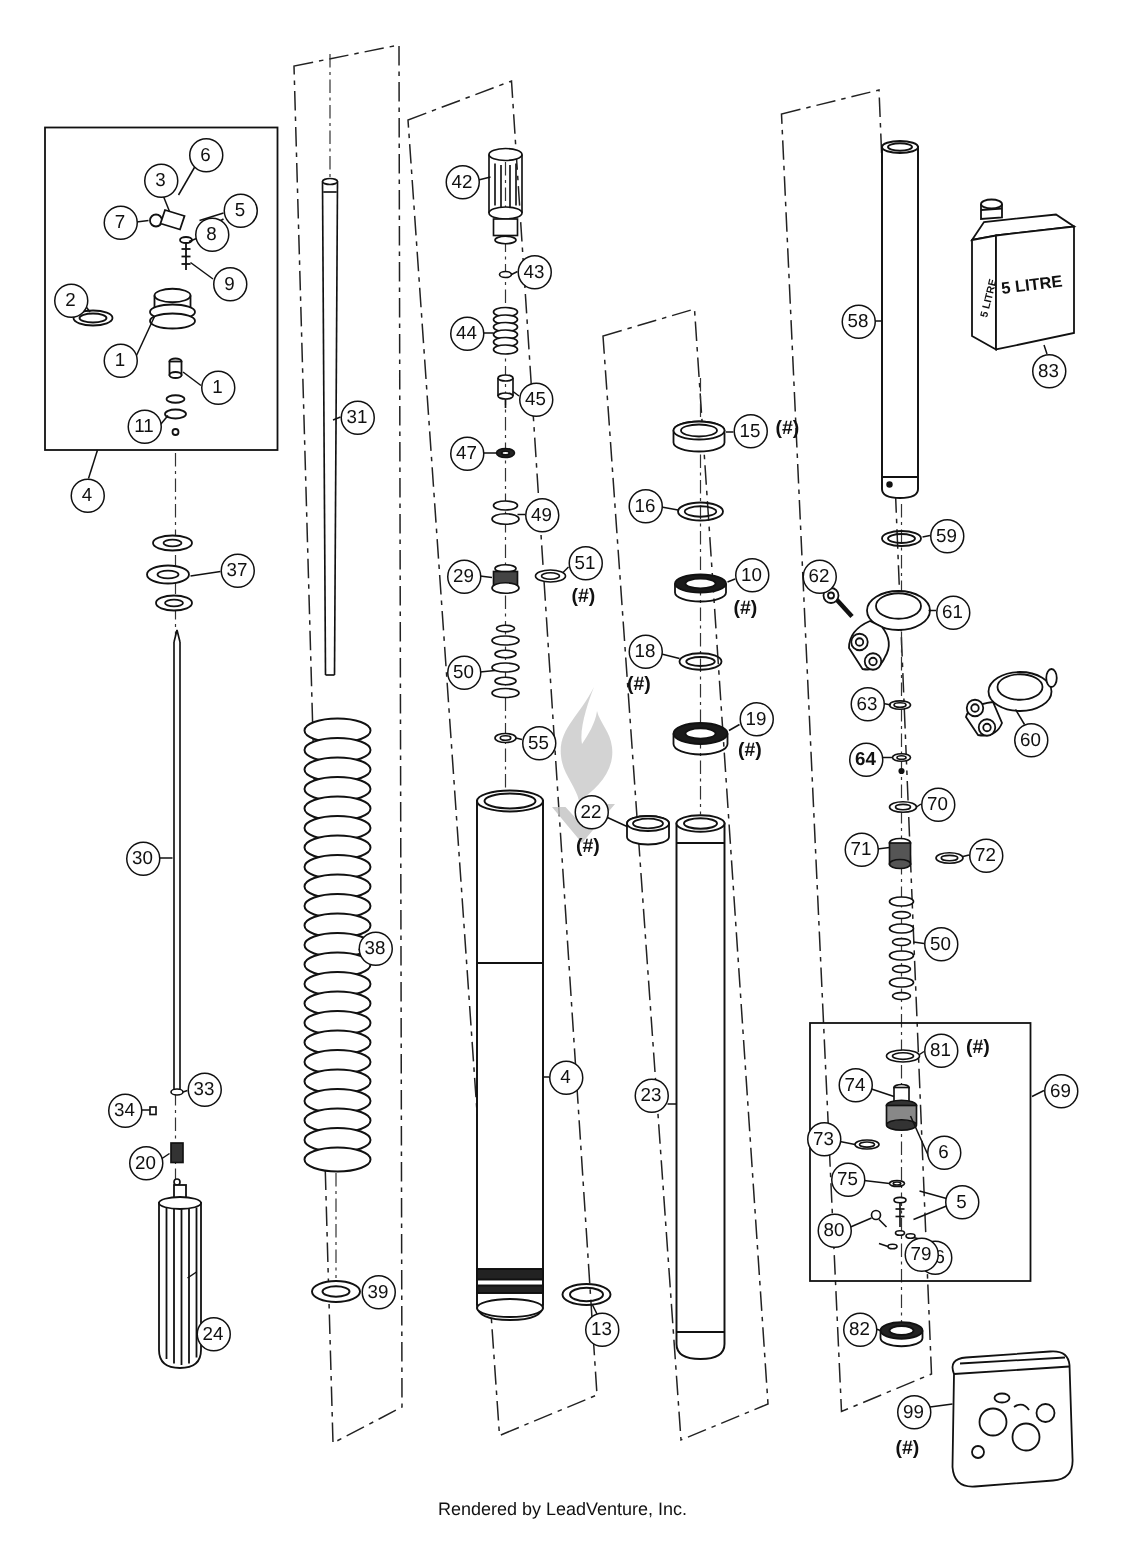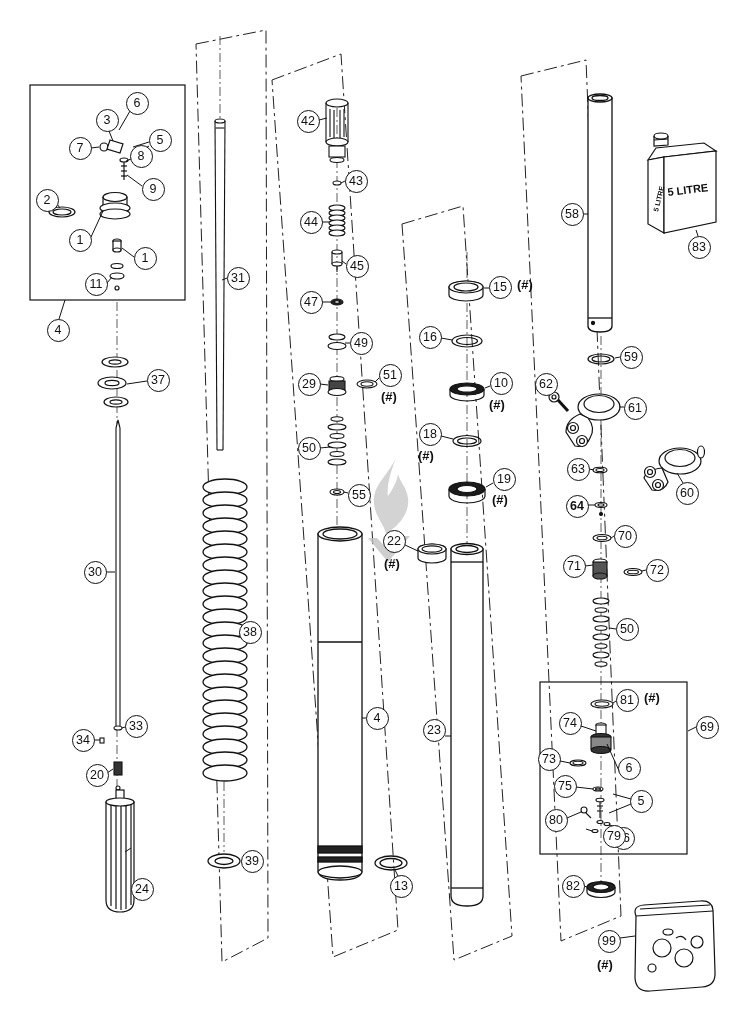--- a/index.html
+++ b/index.html
@@ -495,14 +495,15 @@
       <div class="callout" style="left: 544.5px; top: 808.5px;">80</div>
       <div class="callout" style="left: 571.5px; top: 826.5px; margin-left: 40px;">76</div>
       <div class="callout" style="left: 602.5px; top: 824.5px;">79</div>
       <div class="callout" style="left: 695.5px; top: 715.5px;">69</div>
       <div class="callout" style="left: 561.5px; top: 874.5px;">82</div>
       <div class="callout" style="left: 597.5px; top: 929.5px;">99</div>
       <div class="suffix" style="left: 597px; top: 957px;">(#)</div>
       <div class="callout" style="left: 687.5px; top: 235.5px;">83</div>
     </div>
 
+  <div class="footer">Rendered by LeadVenture, Inc.</div>
 
 </div>
 
 </body></html>

